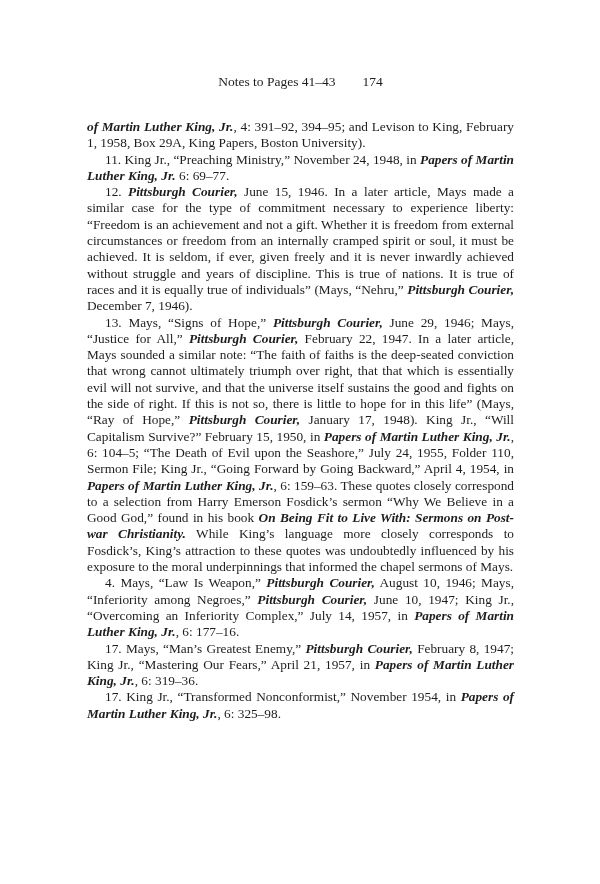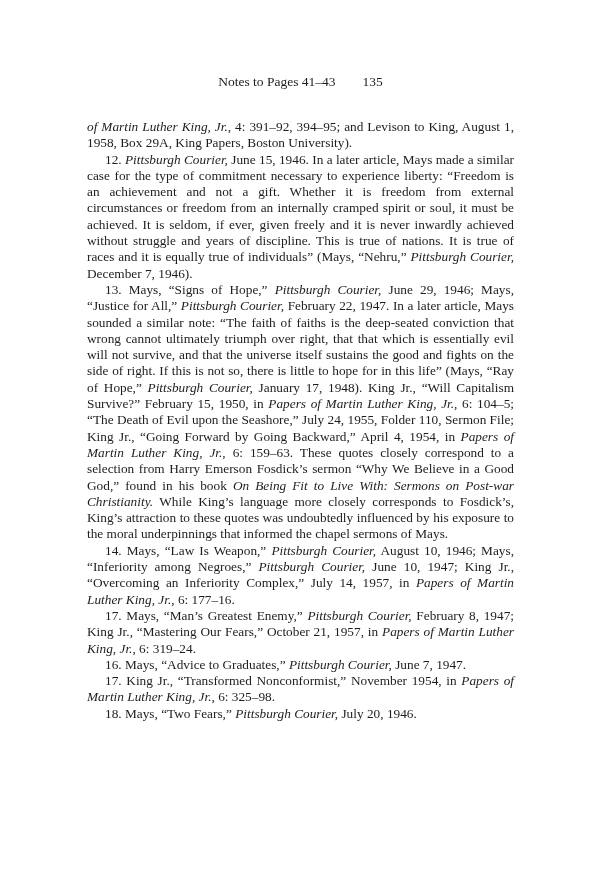--- a/index.html
+++ b/index.html
@@ -27,34 +27,33 @@
     position: absolute;
     top: 119px; left: 87px; width: 427px;
     font-size: 13.3px;
     line-height: 16.3px;
     text-align: justify;
     hyphens: auto;
     color: #1d1d1d;
   }
   .note-body p.note { margin: 0; padding: 0; }
   .note-body p.note.indent { text-indent: 18px; }
-  .note-body em { font-style: italic; font-weight: normal; }
+  .note-body em { font-style: italic; font-weight: bold; }
 </style>
 </head>
 <body>
 
 <div class="page">
   <div class="running-header">
     <span>Notes to Pages 41–43</span>
-    <span>135</span>
+    <span>174</span>
   </div>
 
   <div class="note-body">
-      <p class="note"><em>of Martin Luther King, Jr.</em><span>, 4: 391–92, 394–95; and Levison to King, August 1, 1958, Box 29A, King Papers, Boston University).</span></p>
+      <p class="note"><em>of Martin Luther King, Jr.</em><span>, 4: 391–92, 394–95; and Levison to King, February 1, 1958, Box 29A, King Papers, Boston University).</span></p>
+      <p class="note indent"><span>11. King Jr., “Preaching Ministry,” November 24, 1948, in </span><em>Papers of Martin Luther King, Jr.</em><span> 6: 69–77.</span></p>
       <p class="note indent"><span>12. </span><em>Pittsburgh Courier,</em><span> June 15, 1946. In a later article, Mays made a similar case for the type of commitment necessary to experience liberty: “Freedom is an achievement and not a gift. Whether it is freedom from external circumstances or freedom from an internally cramped spirit or soul, it must be achieved. It is seldom, if ever, given freely and it is never inwardly achieved without struggle and years of discipline. This is true of nations. It is true of races and it is equally true of individuals” (Mays, “Nehru,” </span><em>Pittsburgh Courier,</em><span> December 7, 1946).</span></p>
       <p class="note indent"><span>13. Mays, “Signs of Hope,” </span><em>Pittsburgh Courier,</em><span> June 29, 1946; Mays, “Justice for All,” </span><em>Pittsburgh Courier,</em><span> February 22, 1947. In a later article, Mays sounded a similar note: “The faith of faiths is the deep-seated conviction that wrong cannot ultimately triumph over right, that that which is essentially evil will not survive, and that the universe itself sustains the good and fights on the side of right. If this is not so, there is little to hope for in this life” (Mays, “Ray of Hope,” </span><em>Pittsburgh Courier,</em><span> January 17, 1948). King Jr., “Will Capitalism Survive?” February 15, 1950, in </span><em>Papers of Martin Luther King, Jr.</em><span>, 6: 104–5; “The Death of Evil upon the Seashore,” July 24, 1955, Folder 110, Sermon File; King Jr., “Going Forward by Going Backward,” April 4, 1954, in </span><em>Papers of Martin Luther King, Jr.</em><span>, 6: 159–63. These quotes closely correspond to a selection from Harry Emerson Fosdick’s sermon “Why We Believe in a Good God,” found in his book </span><em>On Being Fit to Live With: Sermons on Post-war Christianity.</em><span> While King’s language more closely corresponds to Fosdick’s, King’s attraction to these quotes was undoubtedly influenced by his exposure to the moral underpinnings that informed the chapel sermons of Mays.</span></p>
-      <p class="note indent"><span>14. Mays, “Law Is Weapon,” </span><em>Pittsburgh Courier,</em><span> August 10, 1946; Mays, “Inferiority among Negroes,” </span><em>Pittsburgh Courier,</em><span> June 10, 1947; King Jr., “Overcoming an Inferiority Complex,” July 14, 1957, in </span><em>Papers of Martin Luther King, Jr.</em><span>, 6: 177–16.</span></p>
-      <p class="note indent"><span>17. Mays, “Man’s Greatest Enemy,” </span><em>Pittsburgh Courier,</em><span> February 8, 1947; King Jr., “Mastering Our Fears,” October 21, 1957, in </span><em>Papers of Martin Luther King, Jr.</em><span>, 6: 319–24.</span></p>
-      <p class="note indent"><span>16. Mays, “Advice to Graduates,” </span><em>Pittsburgh Courier,</em><span> June 7, 1947.</span></p>
+      <p class="note indent"><span>4. Mays, “Law Is Weapon,” </span><em>Pittsburgh Courier,</em><span> August 10, 1946; Mays, “Inferiority among Negroes,” </span><em>Pittsburgh Courier,</em><span> June 10, 1947; King Jr., “Overcoming an Inferiority Complex,” July 14, 1957, in </span><em>Papers of Martin Luther King, Jr.</em><span>, 6: 177–16.</span></p>
+      <p class="note indent"><span>17. Mays, “Man’s Greatest Enemy,” </span><em>Pittsburgh Courier,</em><span> February 8, 1947; King Jr., “Mastering Our Fears,” April 21, 1957, in </span><em>Papers of Martin Luther King, Jr.</em><span>, 6: 319–36.</span></p>
       <p class="note indent"><span>17. King Jr., “Transformed Nonconformist,” November 1954, in </span><em>Papers of Martin Luther King, Jr.</em><span>, 6: 325–98.</span></p>
-      <p class="note indent"><span>18. Mays, “Two Fears,” </span><em>Pittsburgh Courier,</em><span> July 20, 1946.</span></p>
     </div>
 </div>
 
 </body></html>

